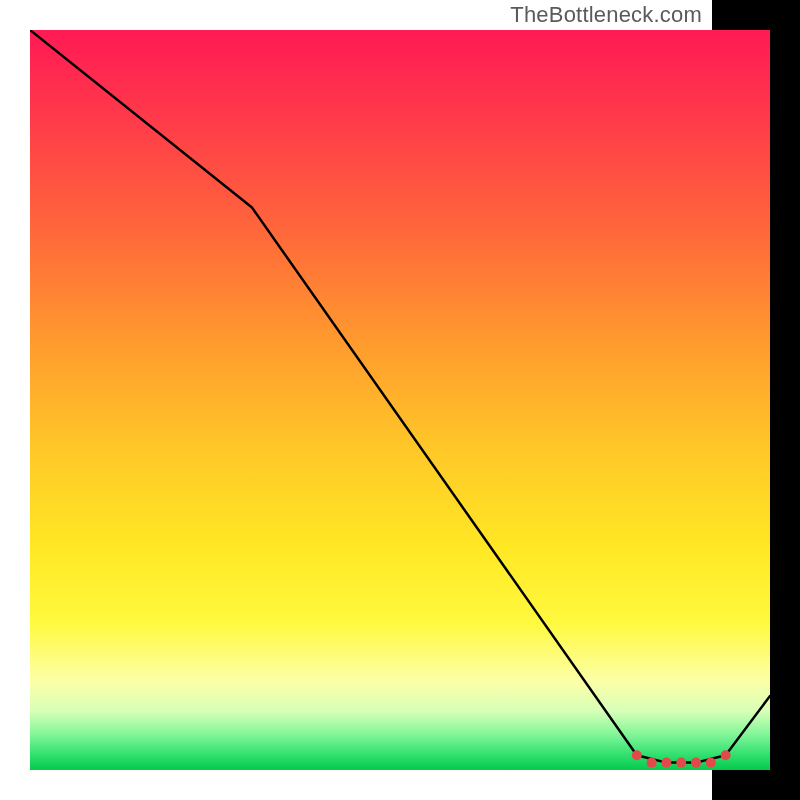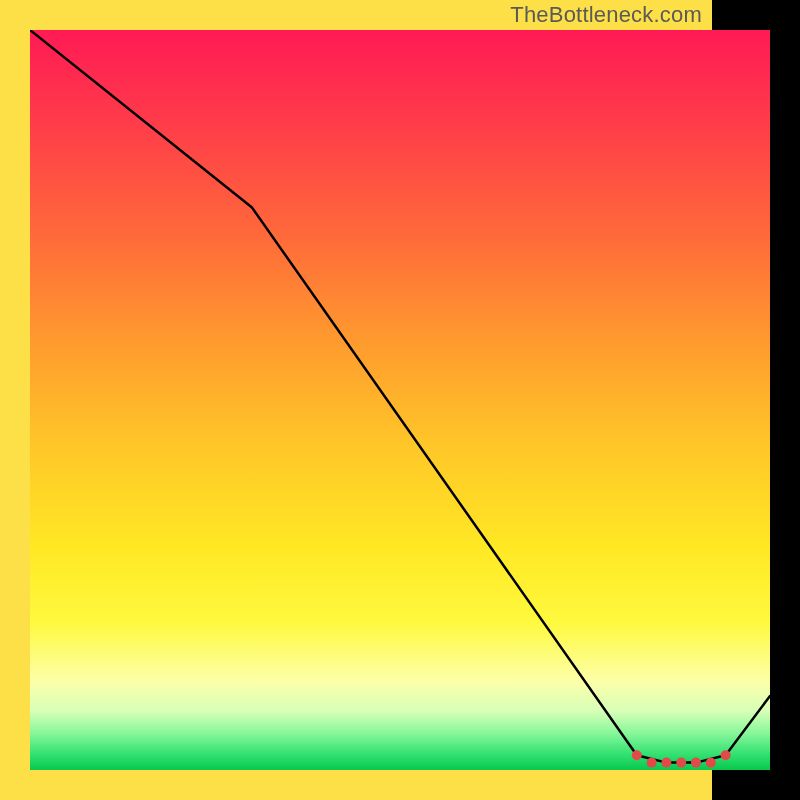--- a/index.html
+++ b/index.html
@@ -8,21 +8,21 @@
     width: 800px;
     height: 800px;
     background: #000;
     overflow: hidden;
     font-family: Arial, Helvetica, sans-serif;
   }
   .frame {
     position: relative;
     width: 712px;
     height: 800px;
-    background: #fde047;
+    background: #ffffff;
   }
   .watermark {
     position: absolute;
     top: 2px;
     right: 10px;
     color: #5a5a5a;
     font-size: 22px;
     font-weight: 400;
     letter-spacing: 0.2px;
     z-index: 3;

